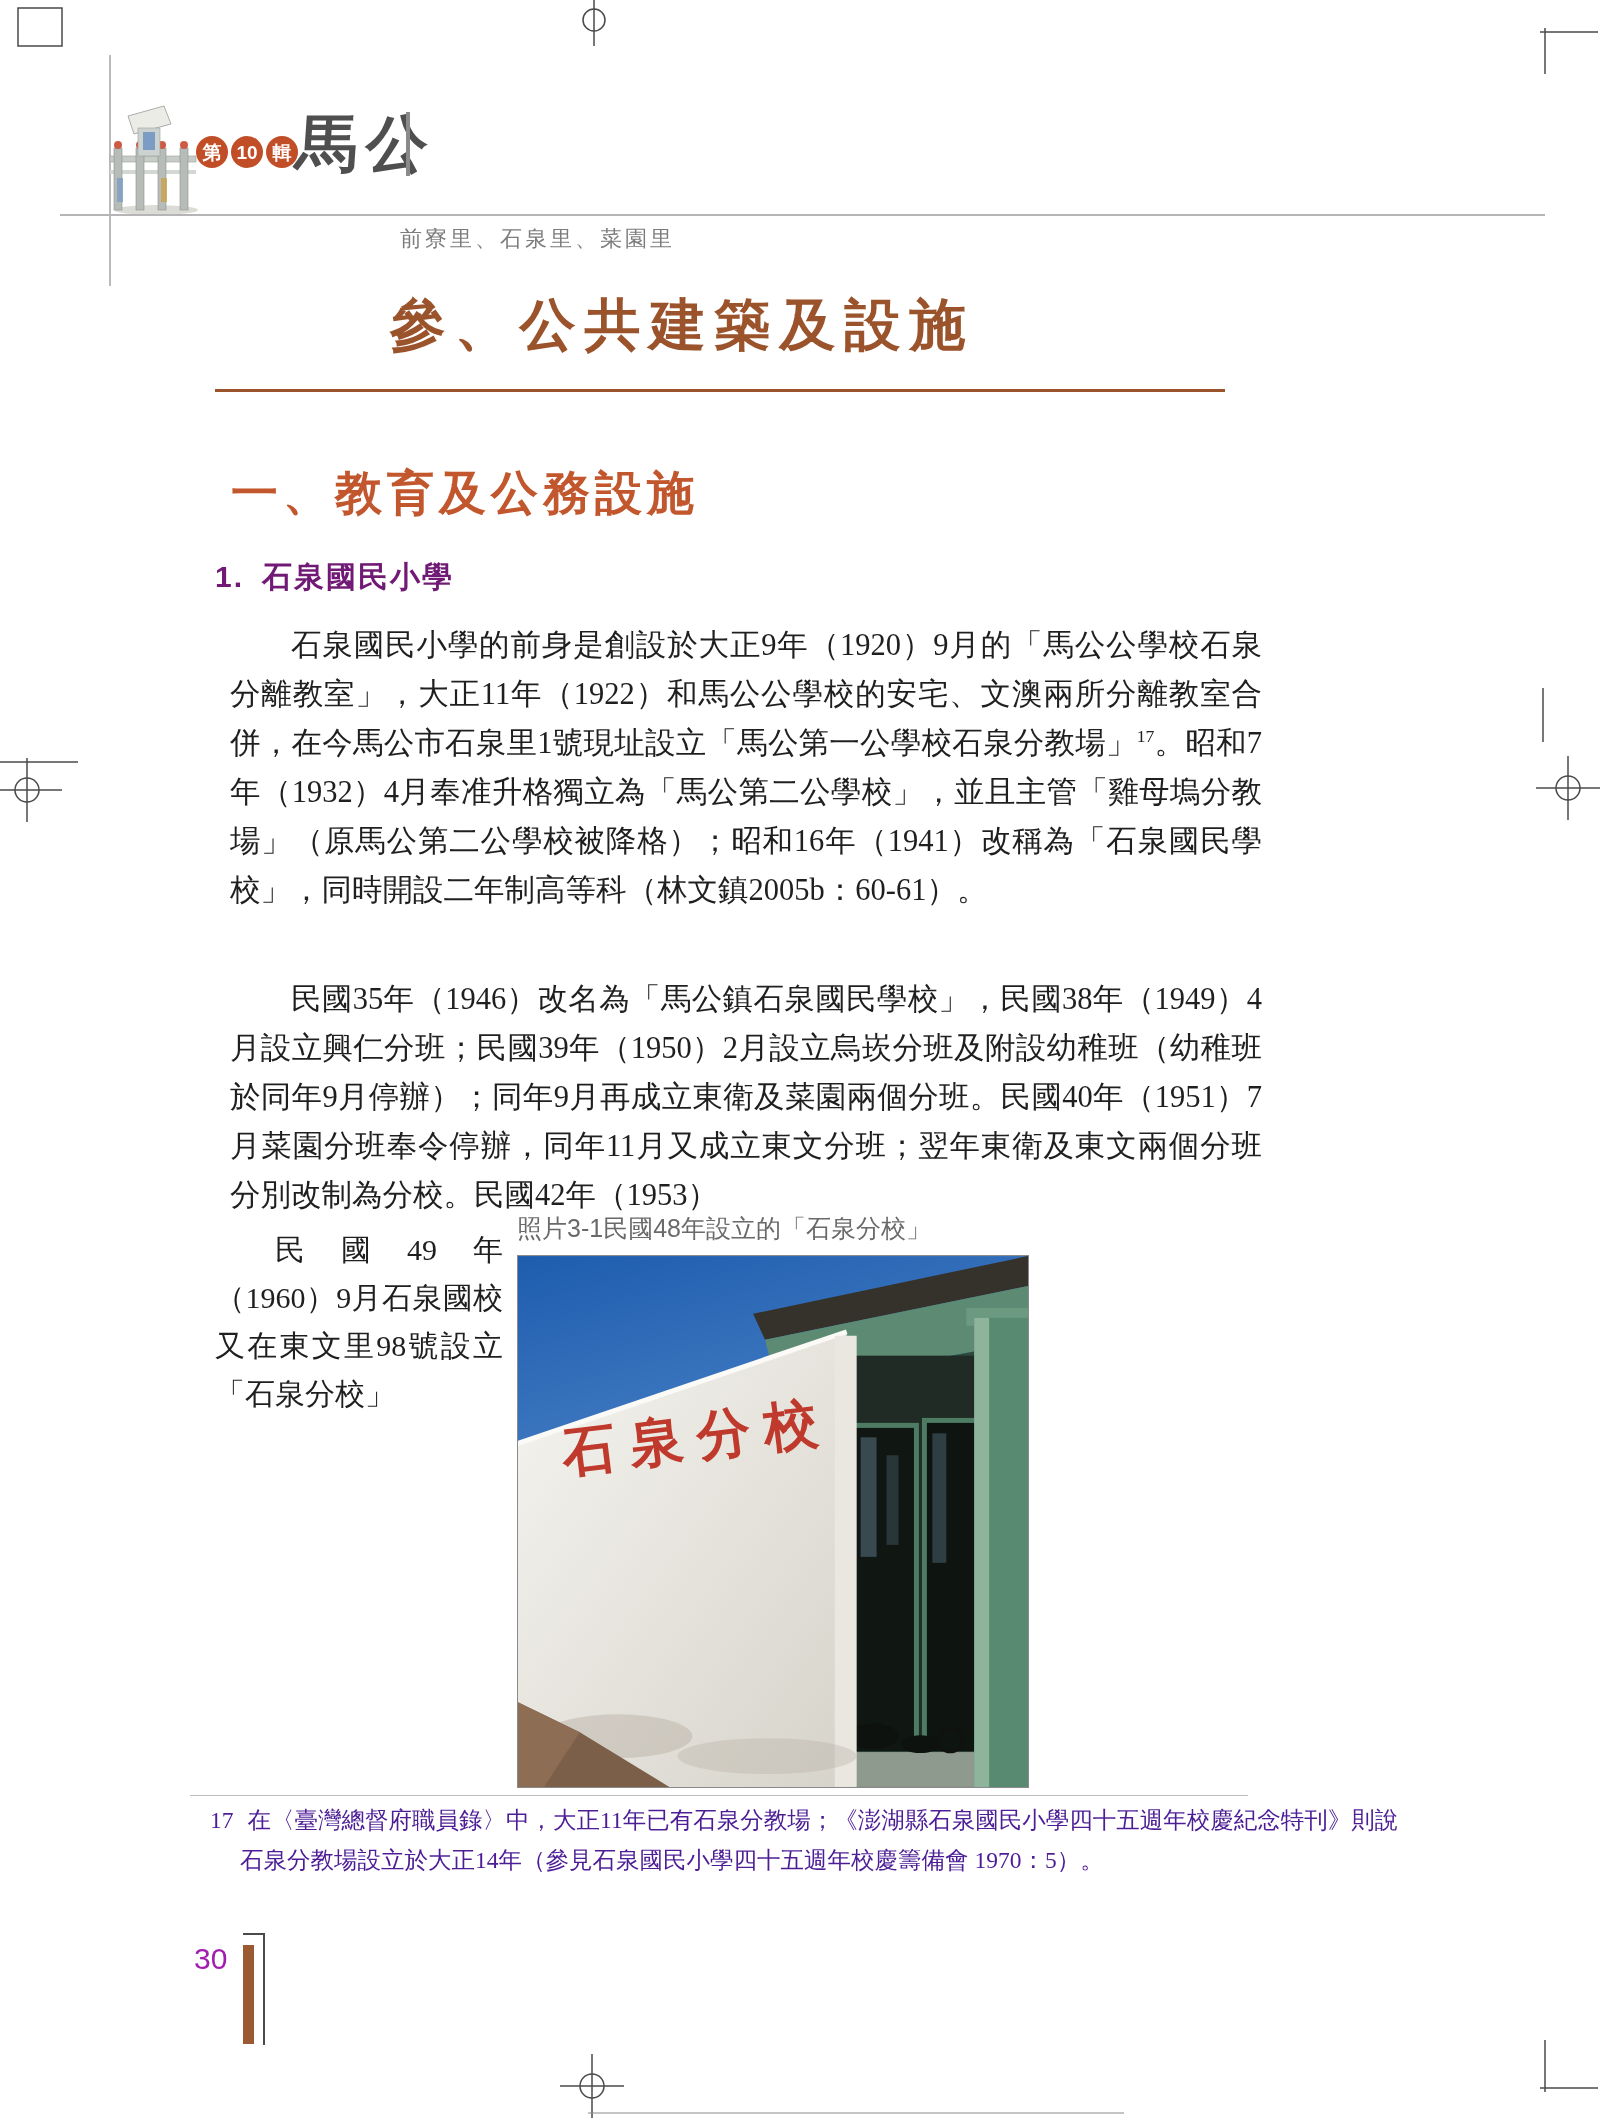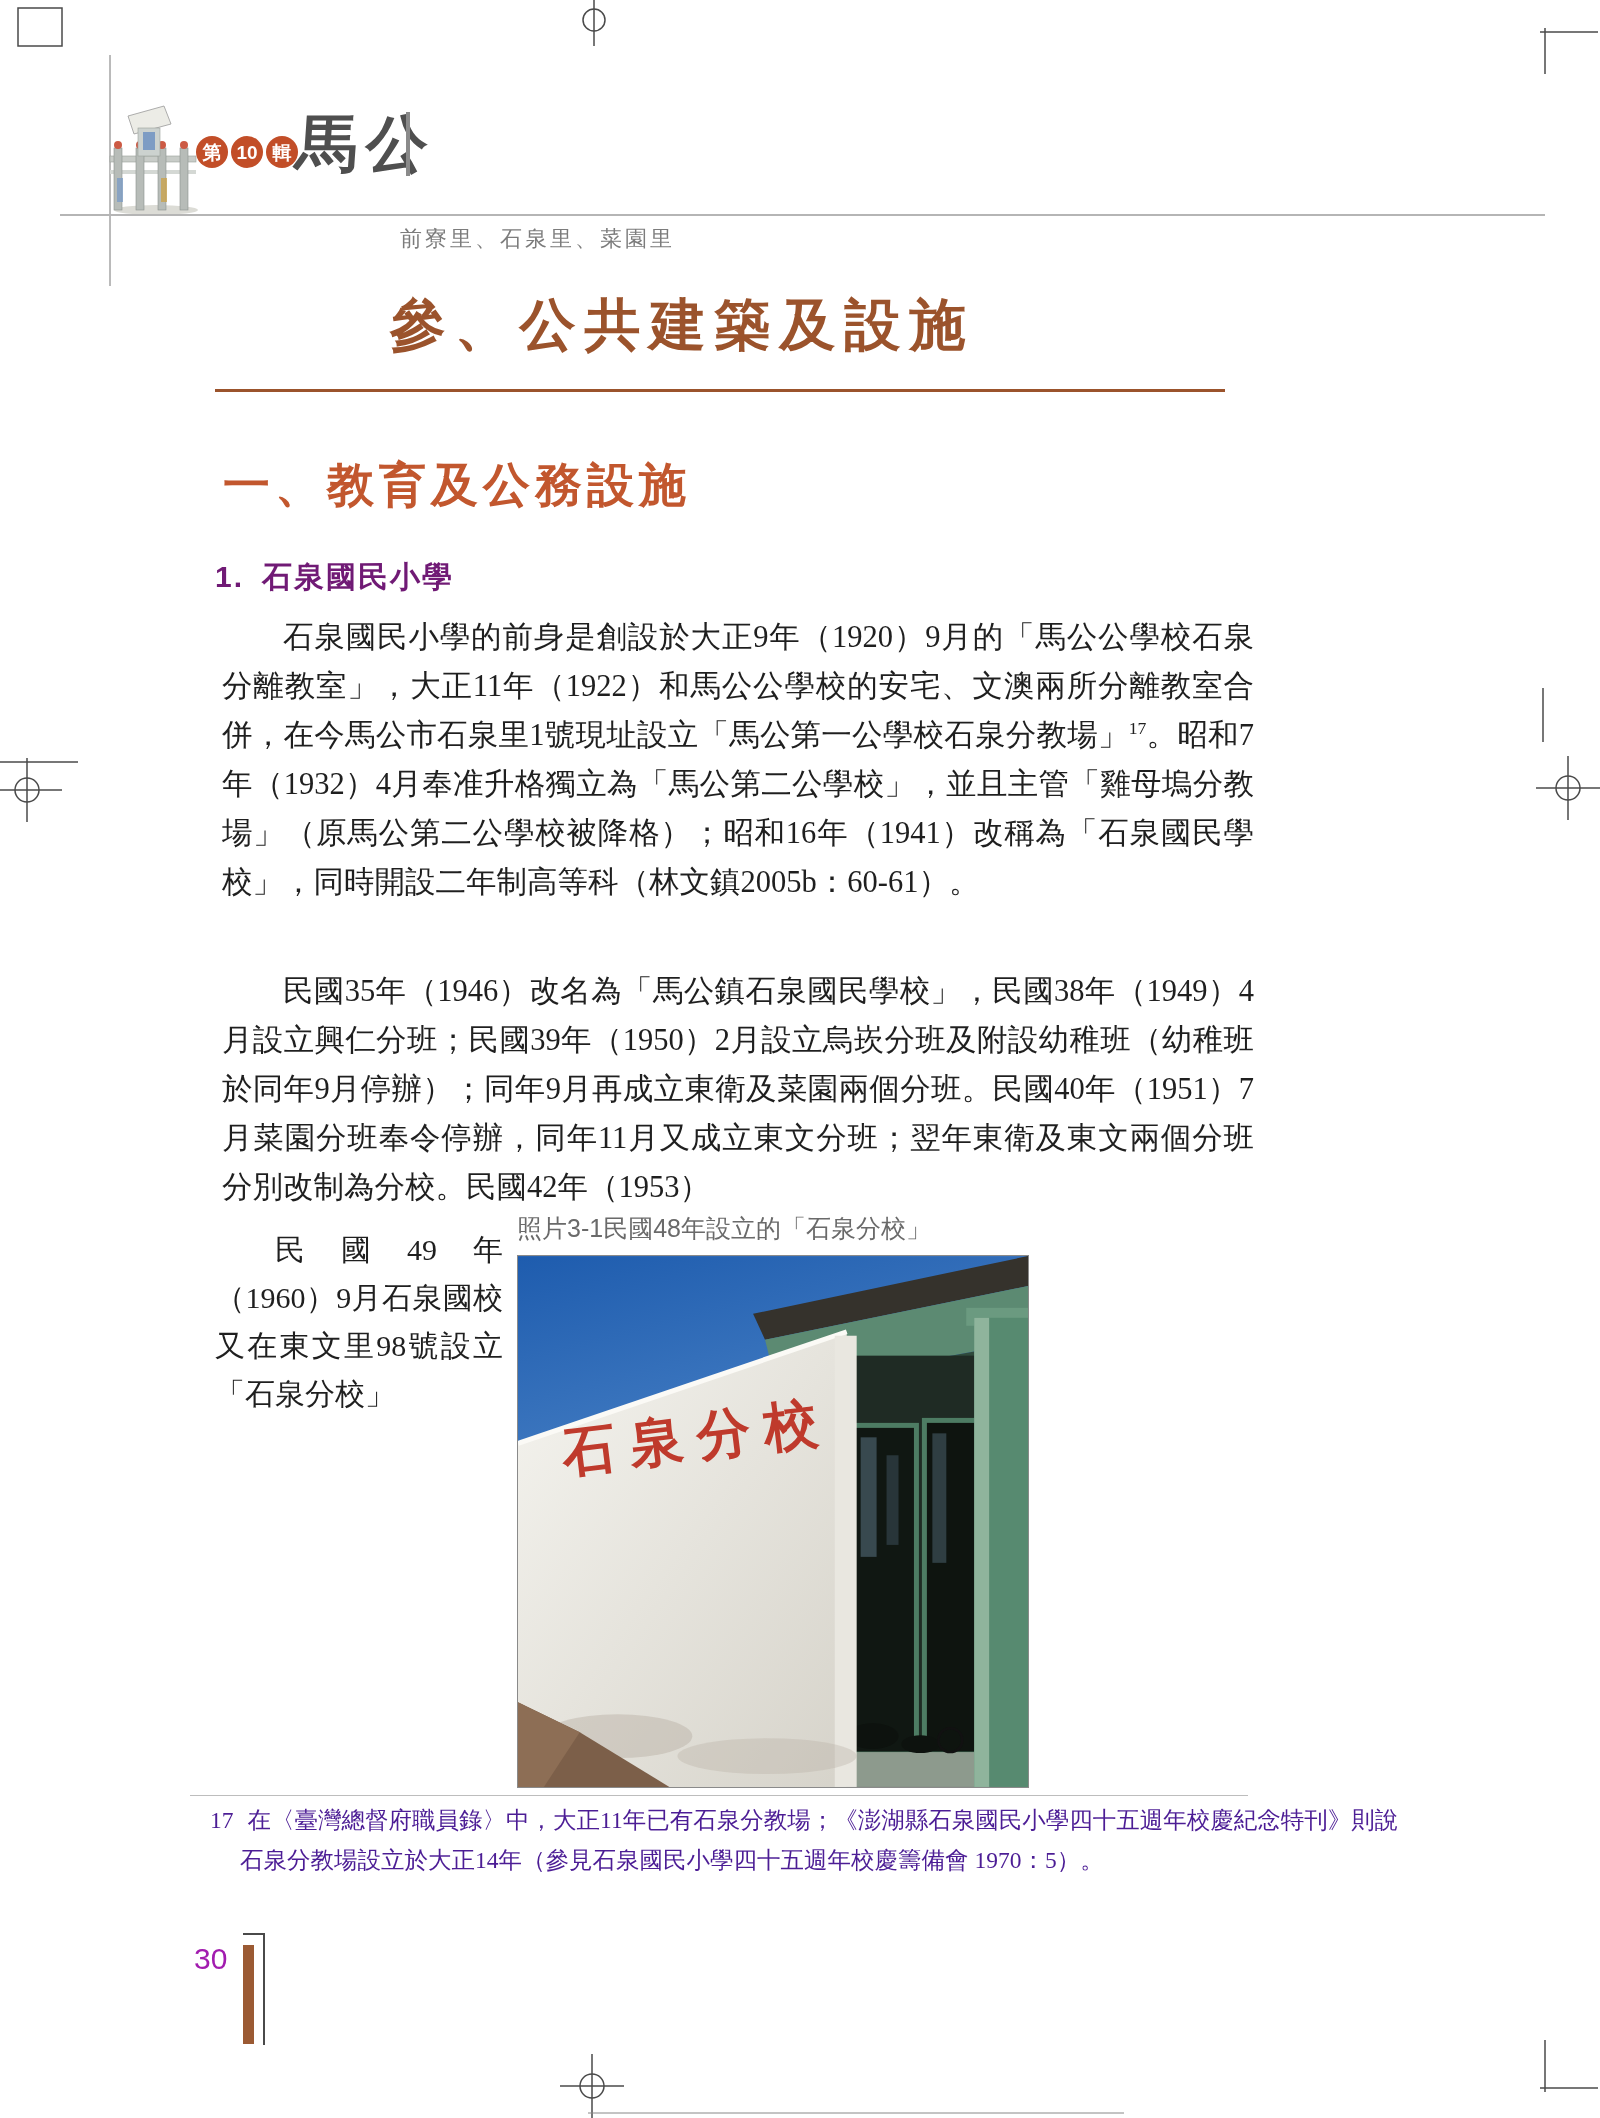--- a/index.html
+++ b/index.html
@@ -23,21 +23,21 @@
               font-weight:bold;color:#9b532c;letter-spacing:9px;}
   .title-rule{left:215px;top:389px;width:1010px;height:3px;background:#9b532c;}
   .section-heading{left:215px;top:446px;font-size:47px;font-weight:bold;
                    color:#c2572e;letter-spacing:5px;}
   .subsection{left:215px;top:557px;font-size:30px;font-weight:bold;color:#701a75;
               font-family:"Liberation Sans","DejaVu Sans",sans-serif;letter-spacing:2px;}
   .subsection .num{margin-right:18px;}
   
   .para{left:215px;width:1032px;font-size:30.5px;line-height:49px;
         text-align:justify;text-justify:inter-character;text-indent:2em;
-        margin:7px;color:#1f1f1f;}
+        margin:15px;color:#1f1f1f;}
   .p1{top:606px;}
   .p2{top:960px;}
   sup.fnref{font-size:0.58em;vertical-align:super;line-height:0;}
   
   .flow{left:215px;top:1212px;width:1032px;height:580px;overflow:hidden;}
   figure.photo-fig{float:right;width:512px;margin:0 218px 0 14px;padding:0;}
   figcaption{font-family:"Liberation Sans","DejaVu Sans",sans-serif;
              font-size:25px;color:#6a6a6a;margin:0 0 10px 0;white-space:nowrap;}
   figcaption .cap-label{}
   .photo-frame{width:512px;height:533px;display:block;border:1px solid #8a8a8a;box-sizing:border-box;}
@@ -110,21 +110,21 @@
   <span class="badge">10</span>
   <span class="badge">輯</span>
 </div>
 <div class="abs calli">馬公</div>
 <div class="abs vbar"></div>
 <div class="abs header-rule"></div>
 <div class="abs subtitle">前寮里、石泉里、菜園里</div>
 
 <h1 class="abs main-title" style="margin:0">參、公共建築及設施</h1>
 <div class="abs title-rule"></div>
-<h2 class="abs section-heading" style="margin:8px">一、教育及公務設施</h2>
+<h2 class="abs section-heading" style="margin:16px">一、教育及公務設施</h2>
 <h3 class="abs subsection" style="margin:0">
   <span class="num">1.</span><span>石泉國民小學</span>
 </h3>
 
 <p class="abs para p1"><span>石泉國民小學的前身是創設於大正9年（1920）9月的「馬公公學校石泉分離教室」，大正11年（1922）和馬公公學校的安宅、文澳兩所分離教室合併，在今馬公市石泉里1號現址設立「馬公第一公學校石泉分教場」</span><sup class="fnref">17</sup><span>。昭和7年（1932）4月奉准升格獨立為「馬公第二公學校」，並且主管「雞母塢分教場」（原馬公第二公學校被降格）；昭和16年（1941）改稱為「石泉國民學校」，同時開設二年制高等科（林文鎮2005b：60-61）。</span></p>
 
 <p class="abs para p2">民國35年（1946）改名為「馬公鎮石泉國民學校」，民國38年（1949）4月設立興仁分班；民國39年（1950）2月設立烏崁分班及附設幼稚班（幼稚班於同年9月停辦）；同年9月再成立東衛及菜園兩個分班。民國40年（1951）7月菜園分班奉令停辦，同年11月又成立東文分班；翌年東衛及東文兩個分班分別改制為分校。民國42年（1953）</p>
 
 <div class="abs flow">
   <figure class="photo-fig">

